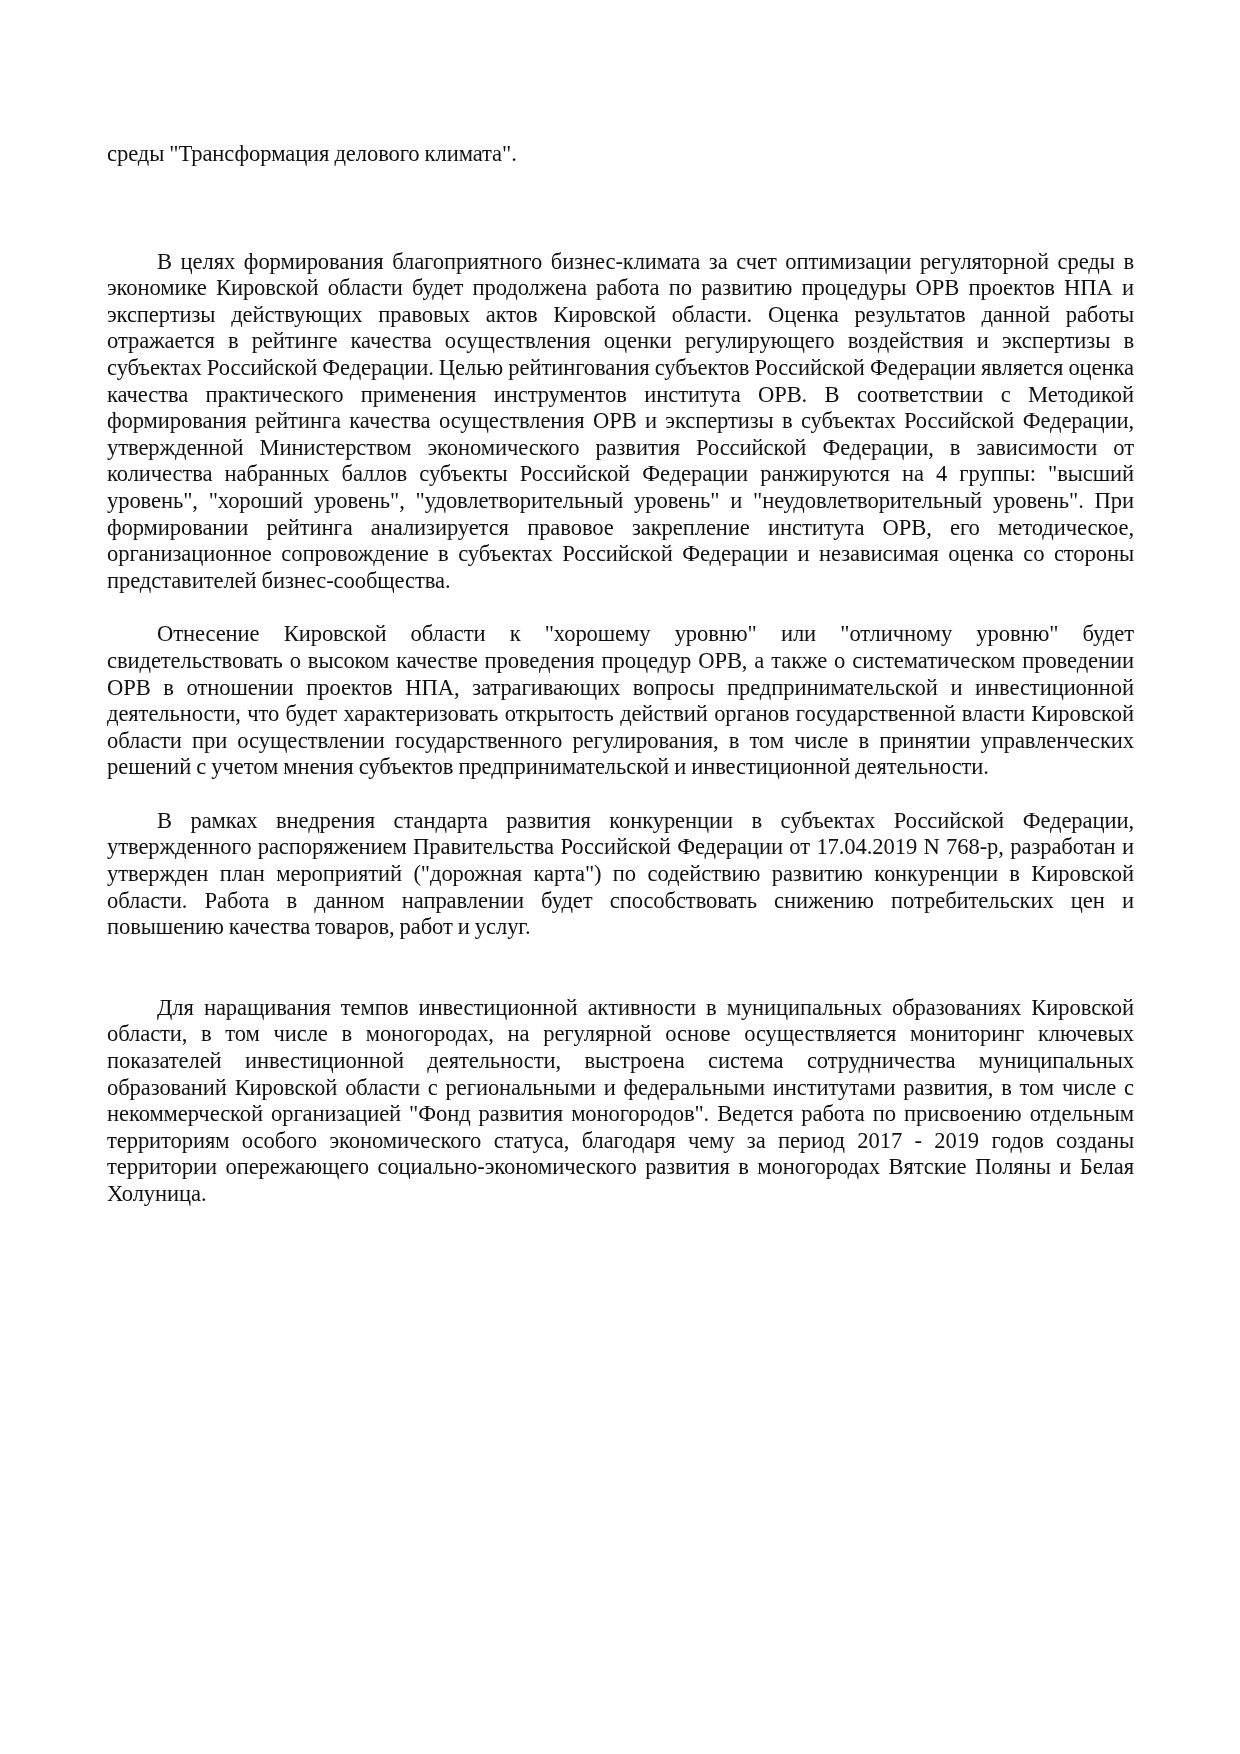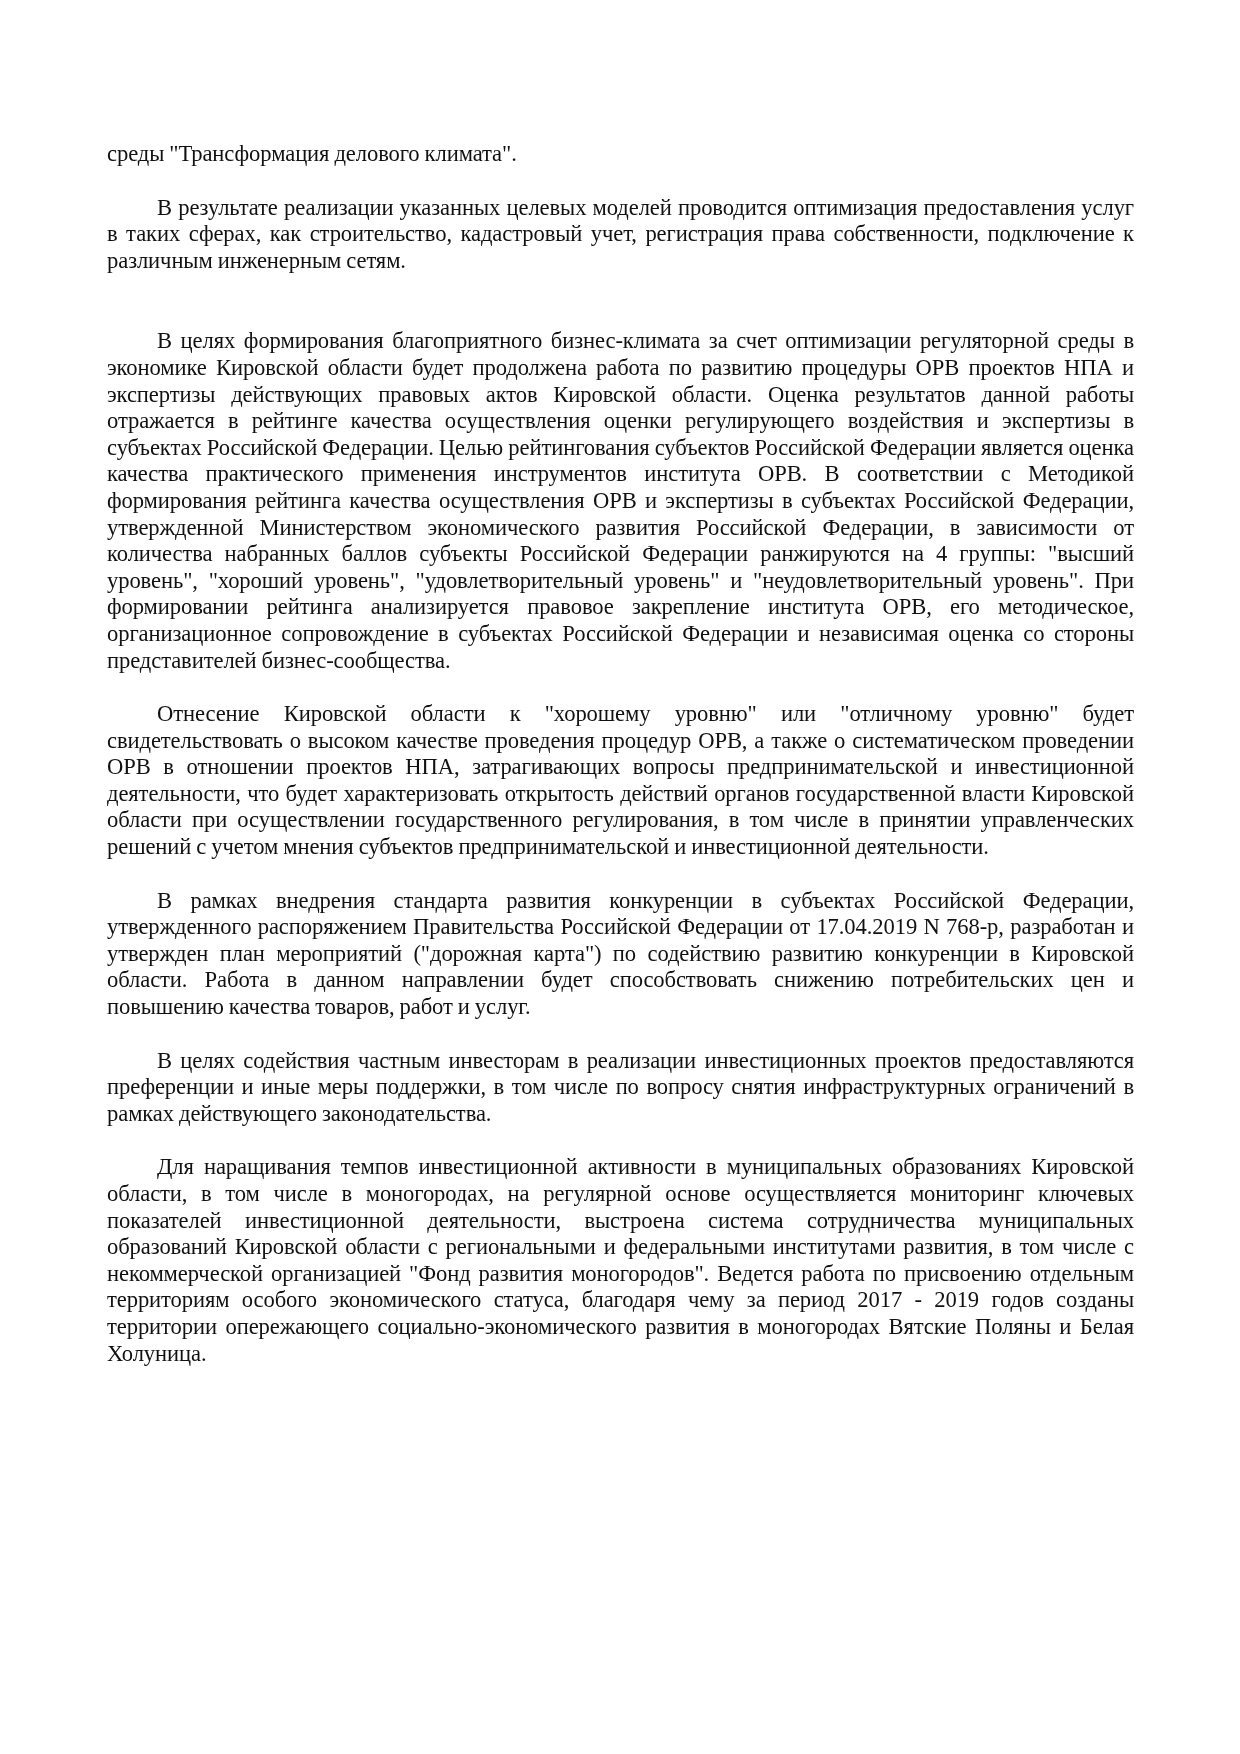--- a/index.html
+++ b/index.html
@@ -36,25 +36,23 @@
     .gap {
       height: 27px;
     }
   </style>
 </head>
 <body>
 
 <div class="page">
   <p class="para noindent">среды "Трансформация делового климата".</p>
   <div class="gap"></div>
-  <p class="para">В результате реализации указанных целевых моделей проводится оптимизация предоставления услуг в таких сферах, как строительство, кадастровый учет, регистрация права собственности, подключение к различным инженерным сетям.</p>
   <div class="gap"></div>
   <div class="gap"></div>
   <p class="para">В целях формирования благоприятного бизнес-климата за счет оптимизации регуляторной среды в экономике Кировской области будет продолжена работа по развитию процедуры ОРВ проектов НПА и экспертизы действующих правовых актов Кировской области. Оценка результатов данной работы отражается в рейтинге качества осуществления оценки регулирующего воздействия и экспертизы в субъектах Российской Федерации. Целью рейтингования субъектов Российской Федерации является оценка качества практического применения инструментов института ОРВ. В соответствии с Методикой формирования рейтинга качества осуществления ОРВ и экспертизы в субъектах Российской Федерации, утвержденной Министерством экономического развития Российской Федерации, в зависимости от количества набранных баллов субъекты Российской Федерации ранжируются на 4 группы: "высший уровень", "хороший уровень", "удовлетворительный уровень" и "неудовлетворительный уровень". При формировании рейтинга анализируется правовое закрепление института ОРВ, его методическое, организационное сопровождение в субъектах Российской Федерации и независимая оценка со стороны представителей бизнес-сообщества.</p>
   <div class="gap"></div>
   <p class="para">Отнесение Кировской области к "хорошему уровню" или "отличному уровню" будет свидетельствовать о высоком качестве проведения процедур ОРВ, а также о систематическом проведении ОРВ в отношении проектов НПА, затрагивающих вопросы предпринимательской и инвестиционной деятельности, что будет характеризовать открытость действий органов государственной власти Кировской области при осуществлении государственного регулирования, в том числе в принятии управленческих решений с учетом мнения субъектов предпринимательской и инвестиционной деятельности.</p>
   <div class="gap"></div>
   <p class="para">В рамках внедрения стандарта развития конкуренции в субъектах Российской Федерации, утвержденного распоряжением Правительства Российской Федерации от 17.04.2019 N 768-р, разработан и утвержден план мероприятий ("дорожная карта") по содействию развитию конкуренции в Кировской области. Работа в данном направлении будет способствовать снижению потребительских цен и повышению качества товаров, работ и услуг.</p>
   <div class="gap"></div>
-  <p class="para">В целях содействия частным инвесторам в реализации инвестиционных проектов предоставляются преференции и иные меры поддержки, в том числе по вопросу снятия инфраструктурных ограничений в рамках действующего законодательства.</p>
   <div class="gap"></div>
   <p class="para">Для наращивания темпов инвестиционной активности в муниципальных образованиях Кировской области, в том числе в моногородах, на регулярной основе осуществляется мониторинг ключевых показателей инвестиционной деятельности, выстроена система сотрудничества муниципальных образований Кировской области с региональными и федеральными институтами развития, в том числе с некоммерческой организацией "Фонд развития моногородов". Ведется работа по присвоению отдельным территориям особого экономического статуса, благодаря чему за период 2017 - 2019 годов созданы территории опережающего социально-экономического развития в моногородах Вятские Поляны и Белая Холуница.</p>
 </div>
 
 </body></html>

